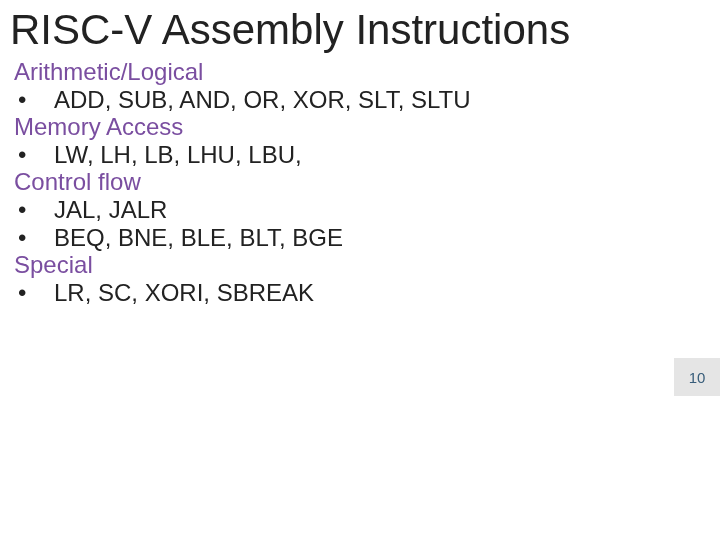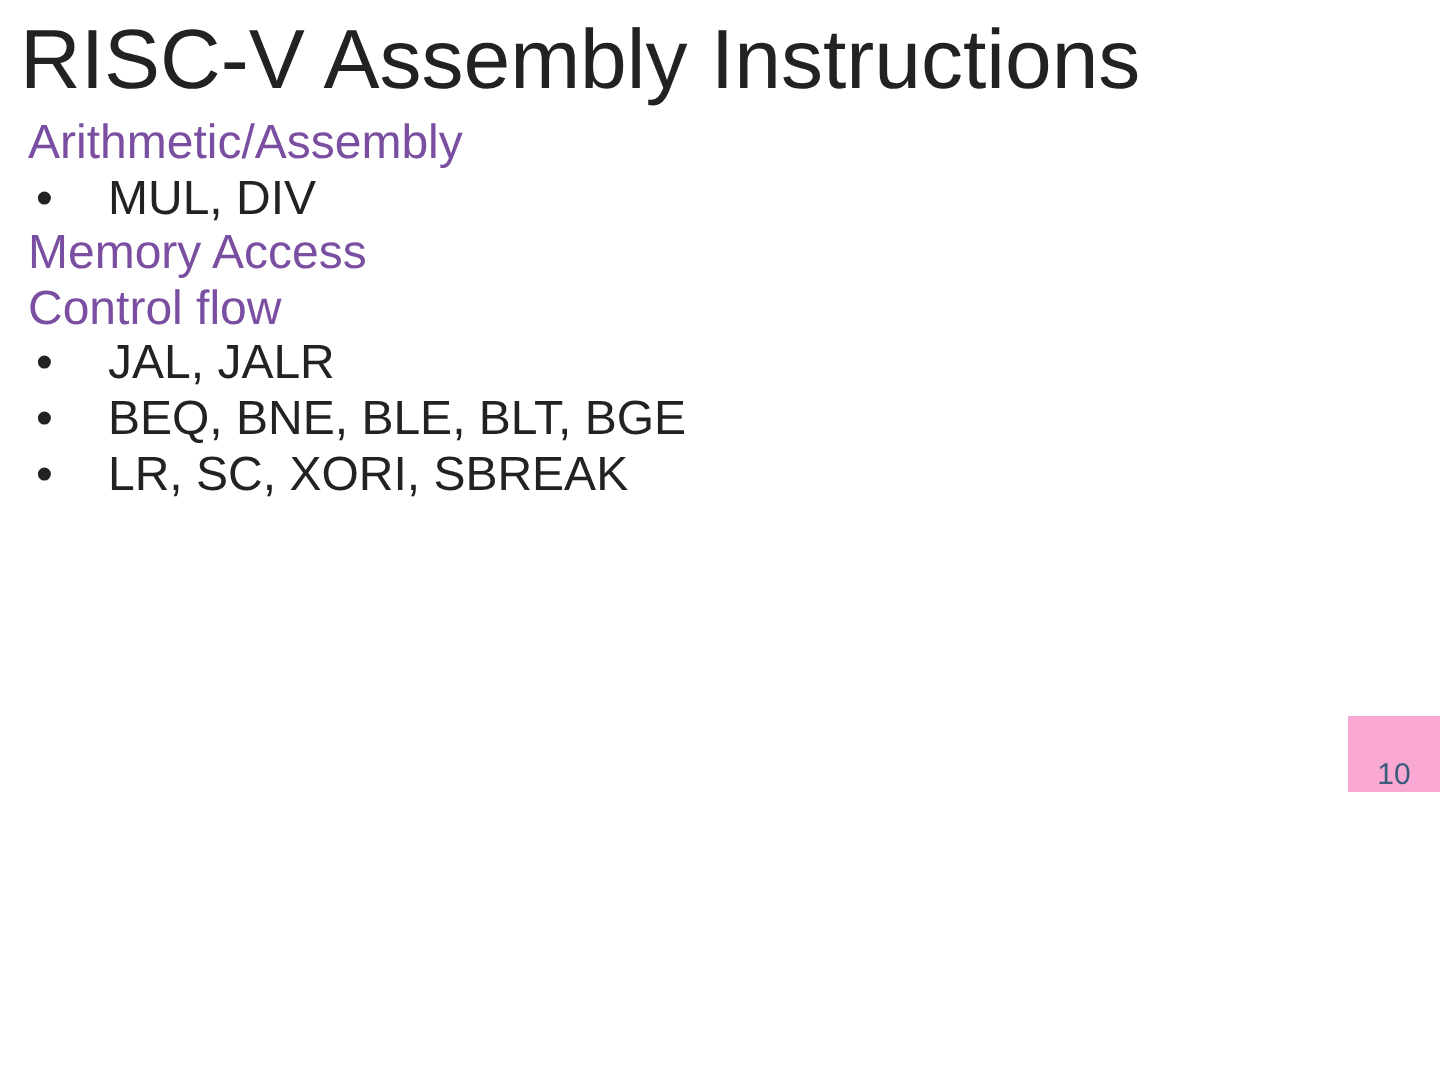--- a/index.html
+++ b/index.html
@@ -49,46 +49,48 @@
     display: inline-block;
     width: 18px;
     text-align: left;
   }
   .pagenum-box {
     position: absolute;
     right: 0;
     bottom: 0;
     width: 46px;
     height: 38px;
-    background: #f9a8d4;
+    background: #e5e5e5;
     color: #385d7a;
     font-size: 15px;
     display: flex;
-    align-items: flex-end;
+    align-items: center;
     justify-content: center;
   }
 </style>
 </head>
 <body>
 
 <div class="slide">
 
   <div class="title" data-bind="title">RISC-V Assembly Instructions</div>
 
   <div class="body">
 
-    <p class="cat" data-bind="sections.0.label">Arithmetic/Assembly</p>
-    <p class="bullet"><span class="dot" data-bind="bullet_char">•</span><span data-bind="sections.0.items.2">MUL, DIV</span></p>
+    <p class="cat" data-bind="sections.0.label">Arithmetic/Logical</p>
+    <p class="bullet"><span class="dot" data-bind="bullet_char">•</span><span data-bind="sections.0.items.0">ADD, SUB, AND, OR, XOR, SLT, SLTU</span></p>
 
     <p class="cat" data-bind="sections.1.label">Memory Access</p>
+    <p class="bullet"><span class="dot" data-bind="bullet_char">•</span><span data-bind="sections.1.items.0">LW, LH, LB, LHU, LBU,</span></p>
 
     <p class="cat" data-bind="sections.2.label">Control flow</p>
     <p class="bullet"><span class="dot" data-bind="bullet_char">•</span><span data-bind="sections.2.items.1">JAL, JALR</span></p>
     <p class="bullet"><span class="dot" data-bind="bullet_char">•</span><span data-bind="sections.2.items.0">BEQ, BNE, BLE, BLT, BGE</span></p>
 
+    <p class="cat" data-bind="sections.3.label">Special</p>
     <p class="bullet"><span class="dot" data-bind="bullet_char">•</span><span data-bind="sections.3.items.0">LR, SC, XORI, SBREAK</span></p>
 
   </div>
 
   <div class="pagenum-box">
     <span data-bind="page_number">10</span>
   </div>
 
 </div>
 

